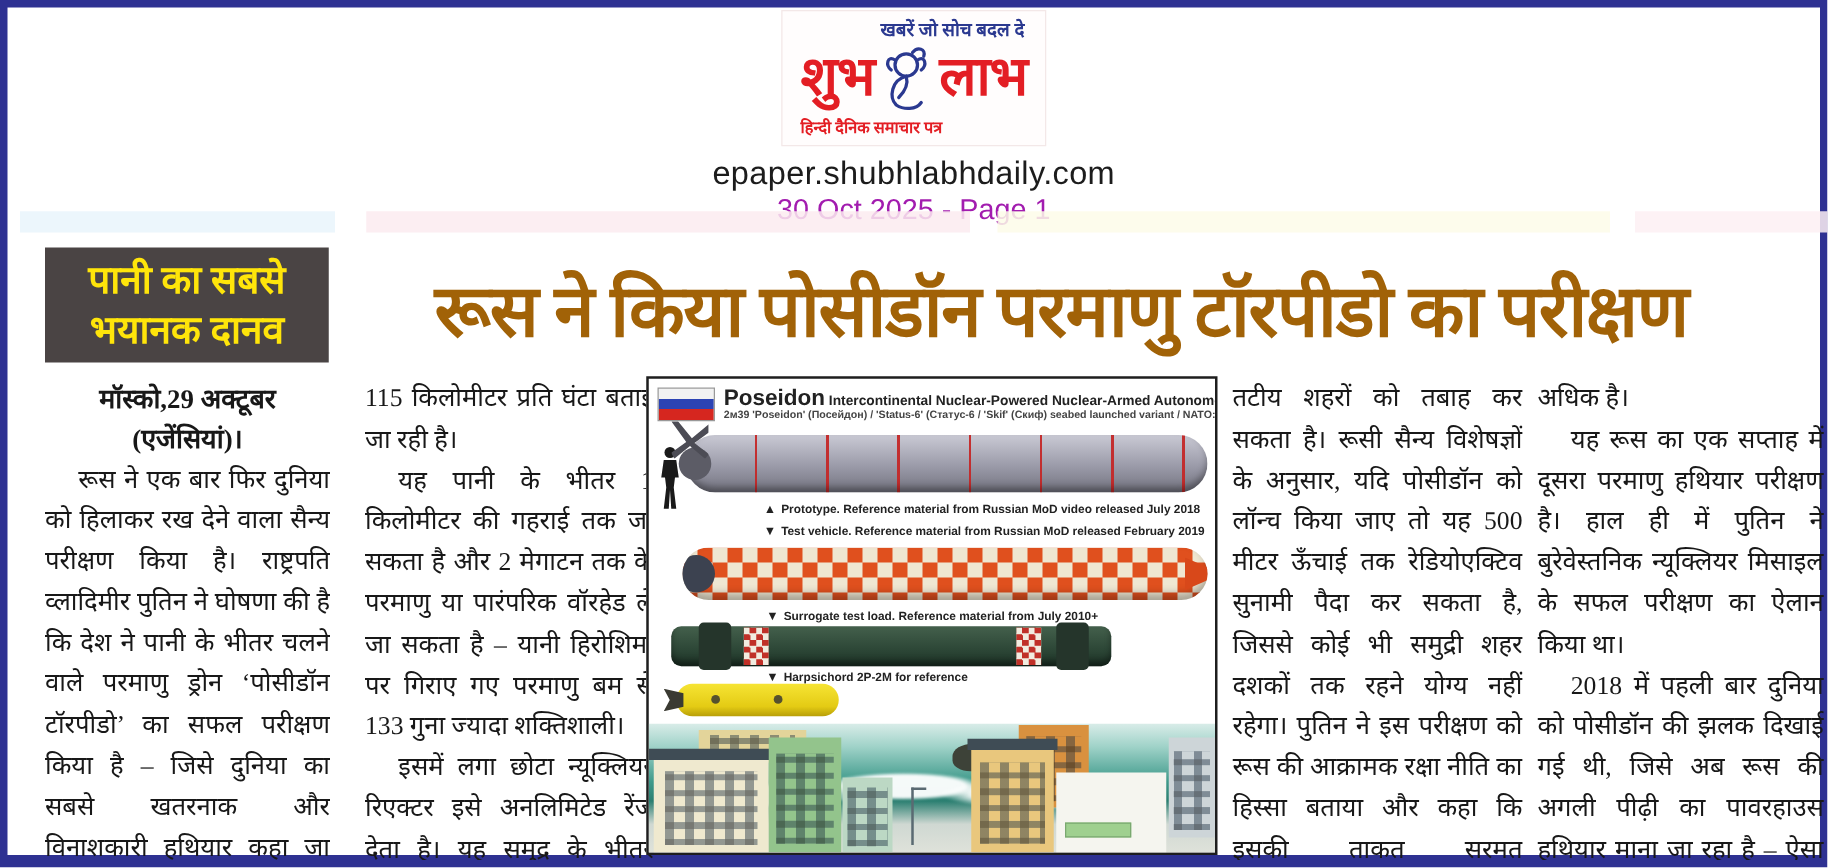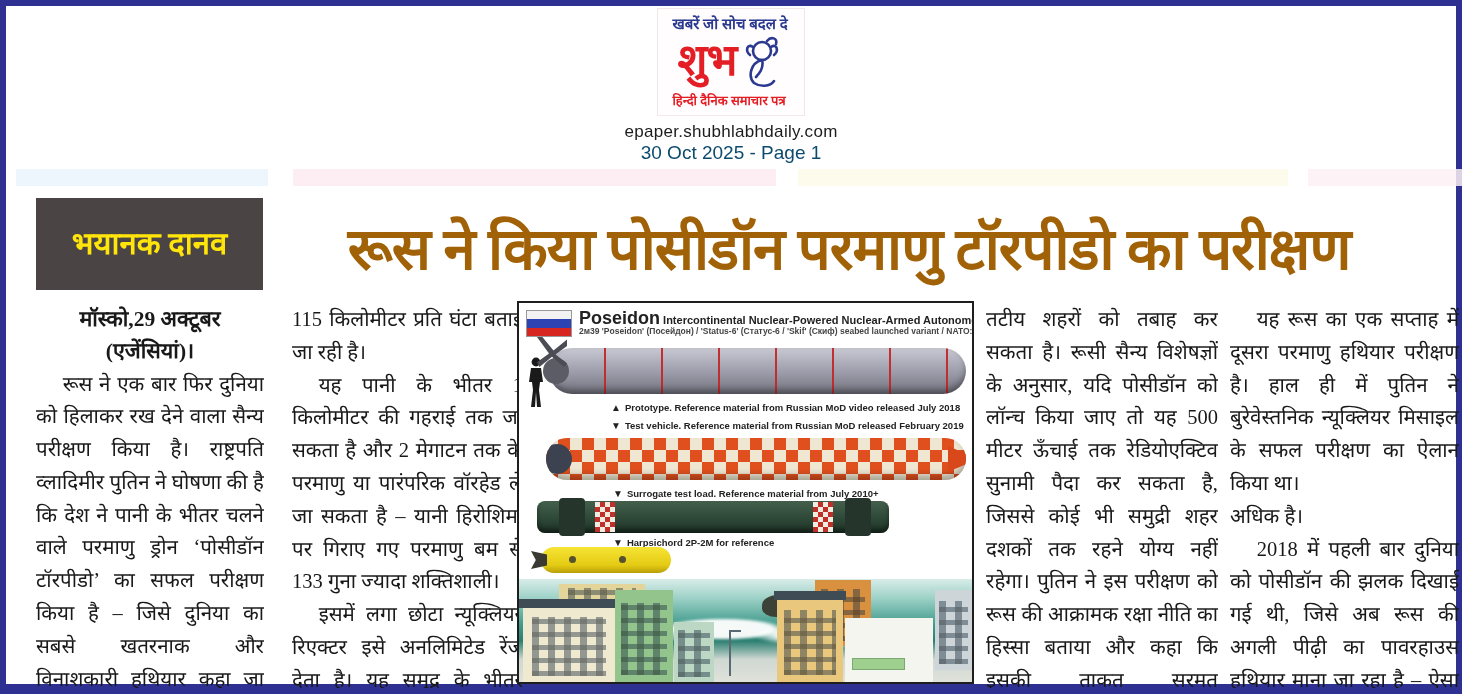--- a/index.html
+++ b/index.html
@@ -19,22 +19,22 @@
     background:#fffdfd; border:1px solid #f3e8e8;
   }
   .logo-tagline { text-align:right; color:#2b3990; font-weight:bold; font-size:15px;
     font-family:"Liberation Serif","DejaVu Serif",serif; padding-right:2px; }
   .logo-row { display:flex; align-items:center; justify-content:center; gap:4px; line-height:1; }
   .logo-word { color:#e31e24; font-weight:bold; font-size:44px;
     font-family:"Liberation Serif","DejaVu Serif",serif; letter-spacing:-1px; }
   .ganesh { width:44px; height:56px; display:inline-block; }
   .logo-subtitle { text-align:left; color:#e31e24; font-weight:bold; font-size:13px;
     font-family:"Liberation Serif","DejaVu Serif",serif; margin-top:2px; }
-  .site-line { margin-top:6px; font-size:17px; color:#1c1c1c; letter-spacing:.3px; }
-  .edition-line { font-size:19px; color:#0c4a6e; }
+  .site-line { margin-top:6px; font-size:26px; color:#1c1c1c; letter-spacing:.3px; }
+  .edition-line { font-size:23px; color:#a21caf; }
 
   
   .strip { position:absolute; height:17px; top:163px; opacity:.85; }
   .strip.s1 { left:10px;  width:252px; background:#e9f4fb; }
   .strip.s2 { left:287px; width:483px; background:#fcebf0; }
   .strip.s3 { left:792px; width:490px; background:#fdfce9; }
   .strip.s4 { left:1302px;width:155px; background:#fdf0f3; }
 
   
   .kicker {
@@ -171,33 +171,35 @@
             <g fill="none" stroke="#2b3990" stroke-width="2.6" stroke-linecap="round">
               <circle cx="22" cy="18" r="9"></circle>
               <path d="M22 27 C10 30 8 44 14 50 C20 54 30 54 34 48"></path>
               <path d="M22 27 C24 34 20 40 16 44"></path>
               <path d="M13 14 C7 10 5 18 10 22"></path>
               <path d="M31 14 C37 10 39 18 34 22"></path>
               <path d="M27 8 C31 3 38 5 36 11"></path>
             </g>
           </svg>
         </span>
+        <span class="logo-word">लाभ</span>
       </div>
       <div class="logo-subtitle">हिन्दी दैनिक समाचार पत्र</div>
     </div>
     <div class="site-line">epaper.shubhlabhdaily.com</div>
     <div class="edition-line">30 Oct 2025 - Page 1</div>
   </div>
 
   <div class="strip s1"></div>
   <div class="strip s2"></div>
   <div class="strip s3"></div>
   <div class="strip s4"></div>
 
   <div class="kicker">
+    <span>पानी का सबसे</span>
     <span>भयानक दानव</span>
   </div>
   <div class="headline">रूस ने किया पोसीडॉन परमाणु टॉरपीडो का परीक्षण</div>
 
   <div class="col col1">
     <div class="dateline">
       <span>मॉस्को,29 अक्टूबर</span><br>
       <span>(एजेंसियां)।</span>
     </div>
     <p class="para">रूस ने एक बार फिर दुनिया को हिलाकर रख देने वाला सैन्य परीक्षण किया है। राष्ट्रपति व्लादिमीर पुतिन ने घोषणा की है कि देश ने पानी के भीतर चलने वाले परमाणु ड्रोन ‘पोसीडॉन टॉरपीडो’ का सफल परीक्षण किया है – जिसे दुनिया का सबसे खतरनाक और विनाशकारी हथियार कहा जा रहा है।</p>
@@ -289,18 +291,18 @@
           <div class="win"></div>
         </div>
     </div>
   </div>
 
   <div class="col col4">
     <p class="para noindent">तटीय शहरों को तबाह कर सकता है। रूसी सैन्य विशेषज्ञों के अनुसार, यदि पोसीडॉन को लॉन्च किया जाए तो यह 500 मीटर ऊँचाई तक रेडियोएक्टिव सुनामी पैदा कर सकता है, जिससे कोई भी समुद्री शहर दशकों तक रहने योग्य नहीं रहेगा। पुतिन ने इस परीक्षण को रूस की आक्रामक रक्षा नीति का हिस्सा बताया और कहा कि इसकी ताकत सरमत इंटरकॉन्टिनेंटल मिसाइल (‘सातान 2’) से भी कहीं</p>
   </div>
 
   <div class="col col5">
+    <p class="para noindent">अधिक है।</p>
     <p class="para">यह रूस का एक सप्ताह में दूसरा परमाणु हथियार परीक्षण है। हाल ही में पुतिन ने बुरेवेस्तनिक न्यूक्लियर मिसाइल के सफल परीक्षण का ऐलान किया था।</p>
-    <p class="para noindent">अधिक है।</p>
     <p class="para">2018 में पहली बार दुनिया को पोसीडॉन की झलक दिखाई गई थी, जिसे अब रूस की अगली पीढ़ी का पावरहाउस हथियार माना जा रहा है – ऐसा हथियार जो किसी भी पश्चिमी डिफेंस सिस्टम को मात दे सकता है।</p>
   </div>
 
 </div>
 
 </body></html>

